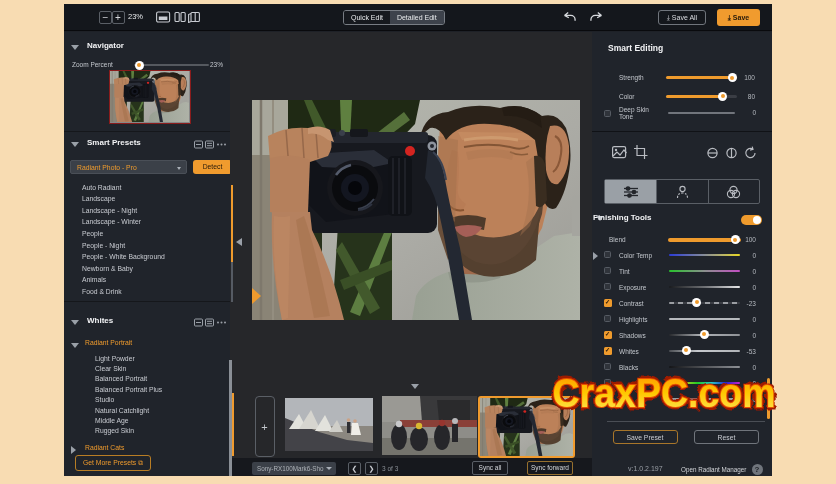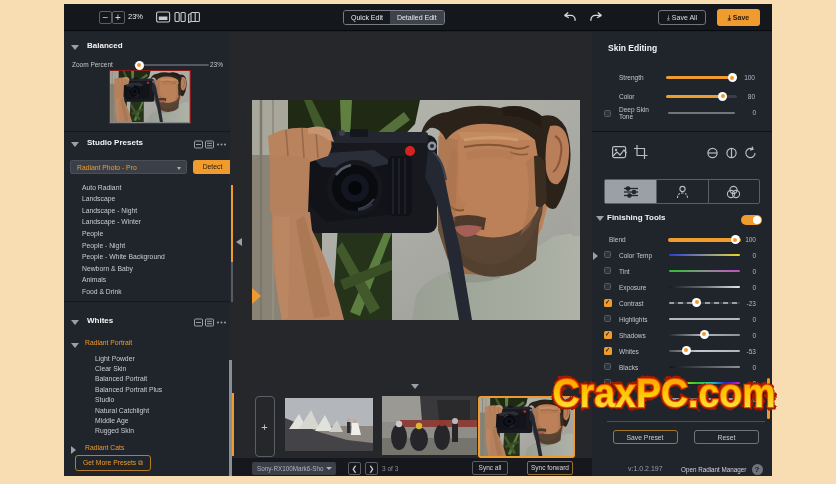--- a/index.html
+++ b/index.html
@@ -55,33 +55,33 @@
   <svg class="abs" style="left:498px;top:7px;" width="42" height="13" viewBox="0 0 42 13" fill="none" stroke="#d6d9dd" stroke-width="1.3">
     <path d="M2.5 4.4 L6.2 1.4 M2.5 4.4 L6.8 6.8 M2.5 4.4 H8.8 a4.3 4.3 0 0 1 4.3 4.3 v1"></path>
     <path d="M39.5 4.4 L35.8 1.4 M39.5 4.4 L35.2 6.8 M39.5 4.4 H33.2 a4.3 4.3 0 0 0 -4.3 4.3 v1"></path>
   </svg>
   <div class="btn-outline" id="saveall"><span style="font-size:7px;">⤓</span> Save All</div>
   <div id="savebtn">⤓ Save</div>
 </div>
 
 <div id="lpanel">
   <div class="tri-d abs" style="left:7px;top:13px;"></div>
-  <div class="hdr abs" style="left:23px;top:9px;">Balanced</div>
+  <div class="hdr abs" style="left:23px;top:9px;">Navigator</div>
   <div class="lbl abs" style="left:8px;top:29px;">Zoom Percent</div>
   <div class="track abs" style="left:70px;top:32px;width:75px;background:#55595f;height:2px;"></div>
   <div class="knob abs" style="left:70.5px;top:28.5px;"></div>
   <div class="lbl abs" style="left:146px;top:29px;">23%</div>
   <div class="abs" style="left:45px;top:38px;width:82px;height:54px;border:1.5px solid #8a1c1c;background:#888;">
     <svg width="79" height="51" viewBox="0 0 328 220" preserveAspectRatio="none">
             <use href="#photo"></use>
           </svg>
   </div>
   <div class="abs" style="left:0px;top:99px;width:166px;height:1px;background:#15171b;"></div>
   <div class="tri-d abs" style="left:7px;top:110px;"></div>
-  <div class="hdr abs" style="left:23px;top:106px;">Studio Presets</div>
+  <div class="hdr abs" style="left:23px;top:106px;">Smart Presets</div>
   <svg class="abs" style="left:130px;top:108px;" width="34" height="9" viewBox="0 0 34 9" fill="none" stroke="#9aa0a8">
     <rect x="0.5" y="1" width="8" height="7" rx="1"></rect>
           <line x1="2" y1="4.5" x2="7" y2="4.5"></line>
     <rect x="11.5" y="1" width="8" height="7" rx="1"></rect>
           <line x1="13" y1="3.3" x2="18" y2="3.3"></line>
           <line x1="13" y1="5.7" x2="18" y2="5.7"></line>
     <g fill="#9aa0a8" stroke="none">
             <circle cx="24" cy="4.5" r="1"></circle>
             <circle cx="27.5" cy="4.5" r="1"></circle>
             <circle cx="31" cy="4.5" r="1"></circle>
@@ -163,21 +163,21 @@
     <div class="abs" style="right:4px;top:5px;width:0;height:0;border-left:3px solid transparent;border-right:3px solid transparent;border-top:3.5px solid #aab0b8;"></div>
   </div>
   <div class="abs" style="left:118px;top:430px;width:13px;height:13px;border:1px solid #5a5f66;border-radius:2px;color:#c9ccd2;font-size:7px;text-align:center;line-height:11px;">❮</div>
   <div class="abs" style="left:135px;top:430px;width:13px;height:13px;border:1px solid #5a5f66;border-radius:2px;color:#c9ccd2;font-size:7px;text-align:center;line-height:11px;">❯</div>
   <div class="abs" style="left:152px;top:433px;font-size:6.5px;color:#8a8f96;">3 of 3</div>
   <div class="abs" style="left:242px;top:429px;width:36px;height:14px;border:1px solid #5a5f66;border-radius:2px;color:#d6d9dd;font-size:6.5px;text-align:center;line-height:12px;">Sync all</div>
   <div class="abs" style="left:297px;top:429px;width:46px;height:14px;border:1px solid #96702e;border-radius:2px;color:#d6d9dd;font-size:6.5px;text-align:center;line-height:12px;">Sync forward</div>
 </div>
 
 <div id="rpanel">
-  <div class="hdr abs" style="left:16px;top:11px;font-size:8.5px;">Skin Editing</div>
+  <div class="hdr abs" style="left:16px;top:11px;font-size:8.5px;">Smart Editing</div>
   <div class="lbl abs" style="left:27px;top:42px;">Strength</div>
   <div class="track" style="left:74px;top:44px;width:71px;background:#ef9b2d;"></div>
   <div class="knob" style="left:135.5px;top:41px;"></div>
   <div class="val" style="left:145px;top:42px;">100</div>
   <div class="lbl abs" style="left:27px;top:60.5px;">Color</div>
   <div class="track" style="left:74px;top:62.5px;width:71px;background:#3a3d44;"></div>
   <div class="track" style="left:74px;top:62.5px;width:57px;background:#ef9b2d;"></div>
   <div class="knob" style="left:126px;top:59.5px;"></div>
   <div class="val" style="left:145px;top:60.5px;">80</div>
   <div class="cb" style="left:12px;top:77.5px;"></div>
@@ -217,21 +217,21 @@
     </div>
     <div style="width:52px;border-left:1px solid #5a5f66;display:flex;align-items:center;justify-content:center;">
       <svg width="15" height="14" viewBox="0 0 15 14" fill="none" stroke="#b9bcc2" stroke-width="1.1">
               <circle cx="7.5" cy="5" r="3.6"></circle>
               <circle cx="5" cy="9" r="3.6"></circle>
               <circle cx="10" cy="9" r="3.6"></circle>
             </svg>
     </div>
   </div>
   <div class="tri-d abs" style="left:4px;top:184px;"></div>
-  <div class="hdr abs" style="left:15px;top:181px;">Finishing Tools</div>
+  <div class="hdr abs" style="left:1px;top:181px;">Finishing Tools</div>
   <div class="abs" style="left:149px;top:183px;width:21px;height:10px;border-radius:5px;background:#ef9b2d;"></div>
   <div class="abs" style="left:161px;top:184px;width:8px;height:8px;border-radius:50%;background:#fff;"></div>
   <div class="lbl abs" style="left:17px;top:204px;">Blend</div>
   <div class="track" style="left:76px;top:206px;width:73px;background:#ef9b2d;height:3.5px;"></div>
   <div class="knob" style="left:138.5px;top:203px;"></div>
   <div class="val" style="left:146px;top:204px;">100</div>
 
   <div class="tri-r abs" style="left:1px;top:219.5px;"></div>
   <div class="cb" style="left:12px;top:219px;"></div>
   <div class="lbl abs" style="left:27px;top:219.5px;">Color Temp</div>

